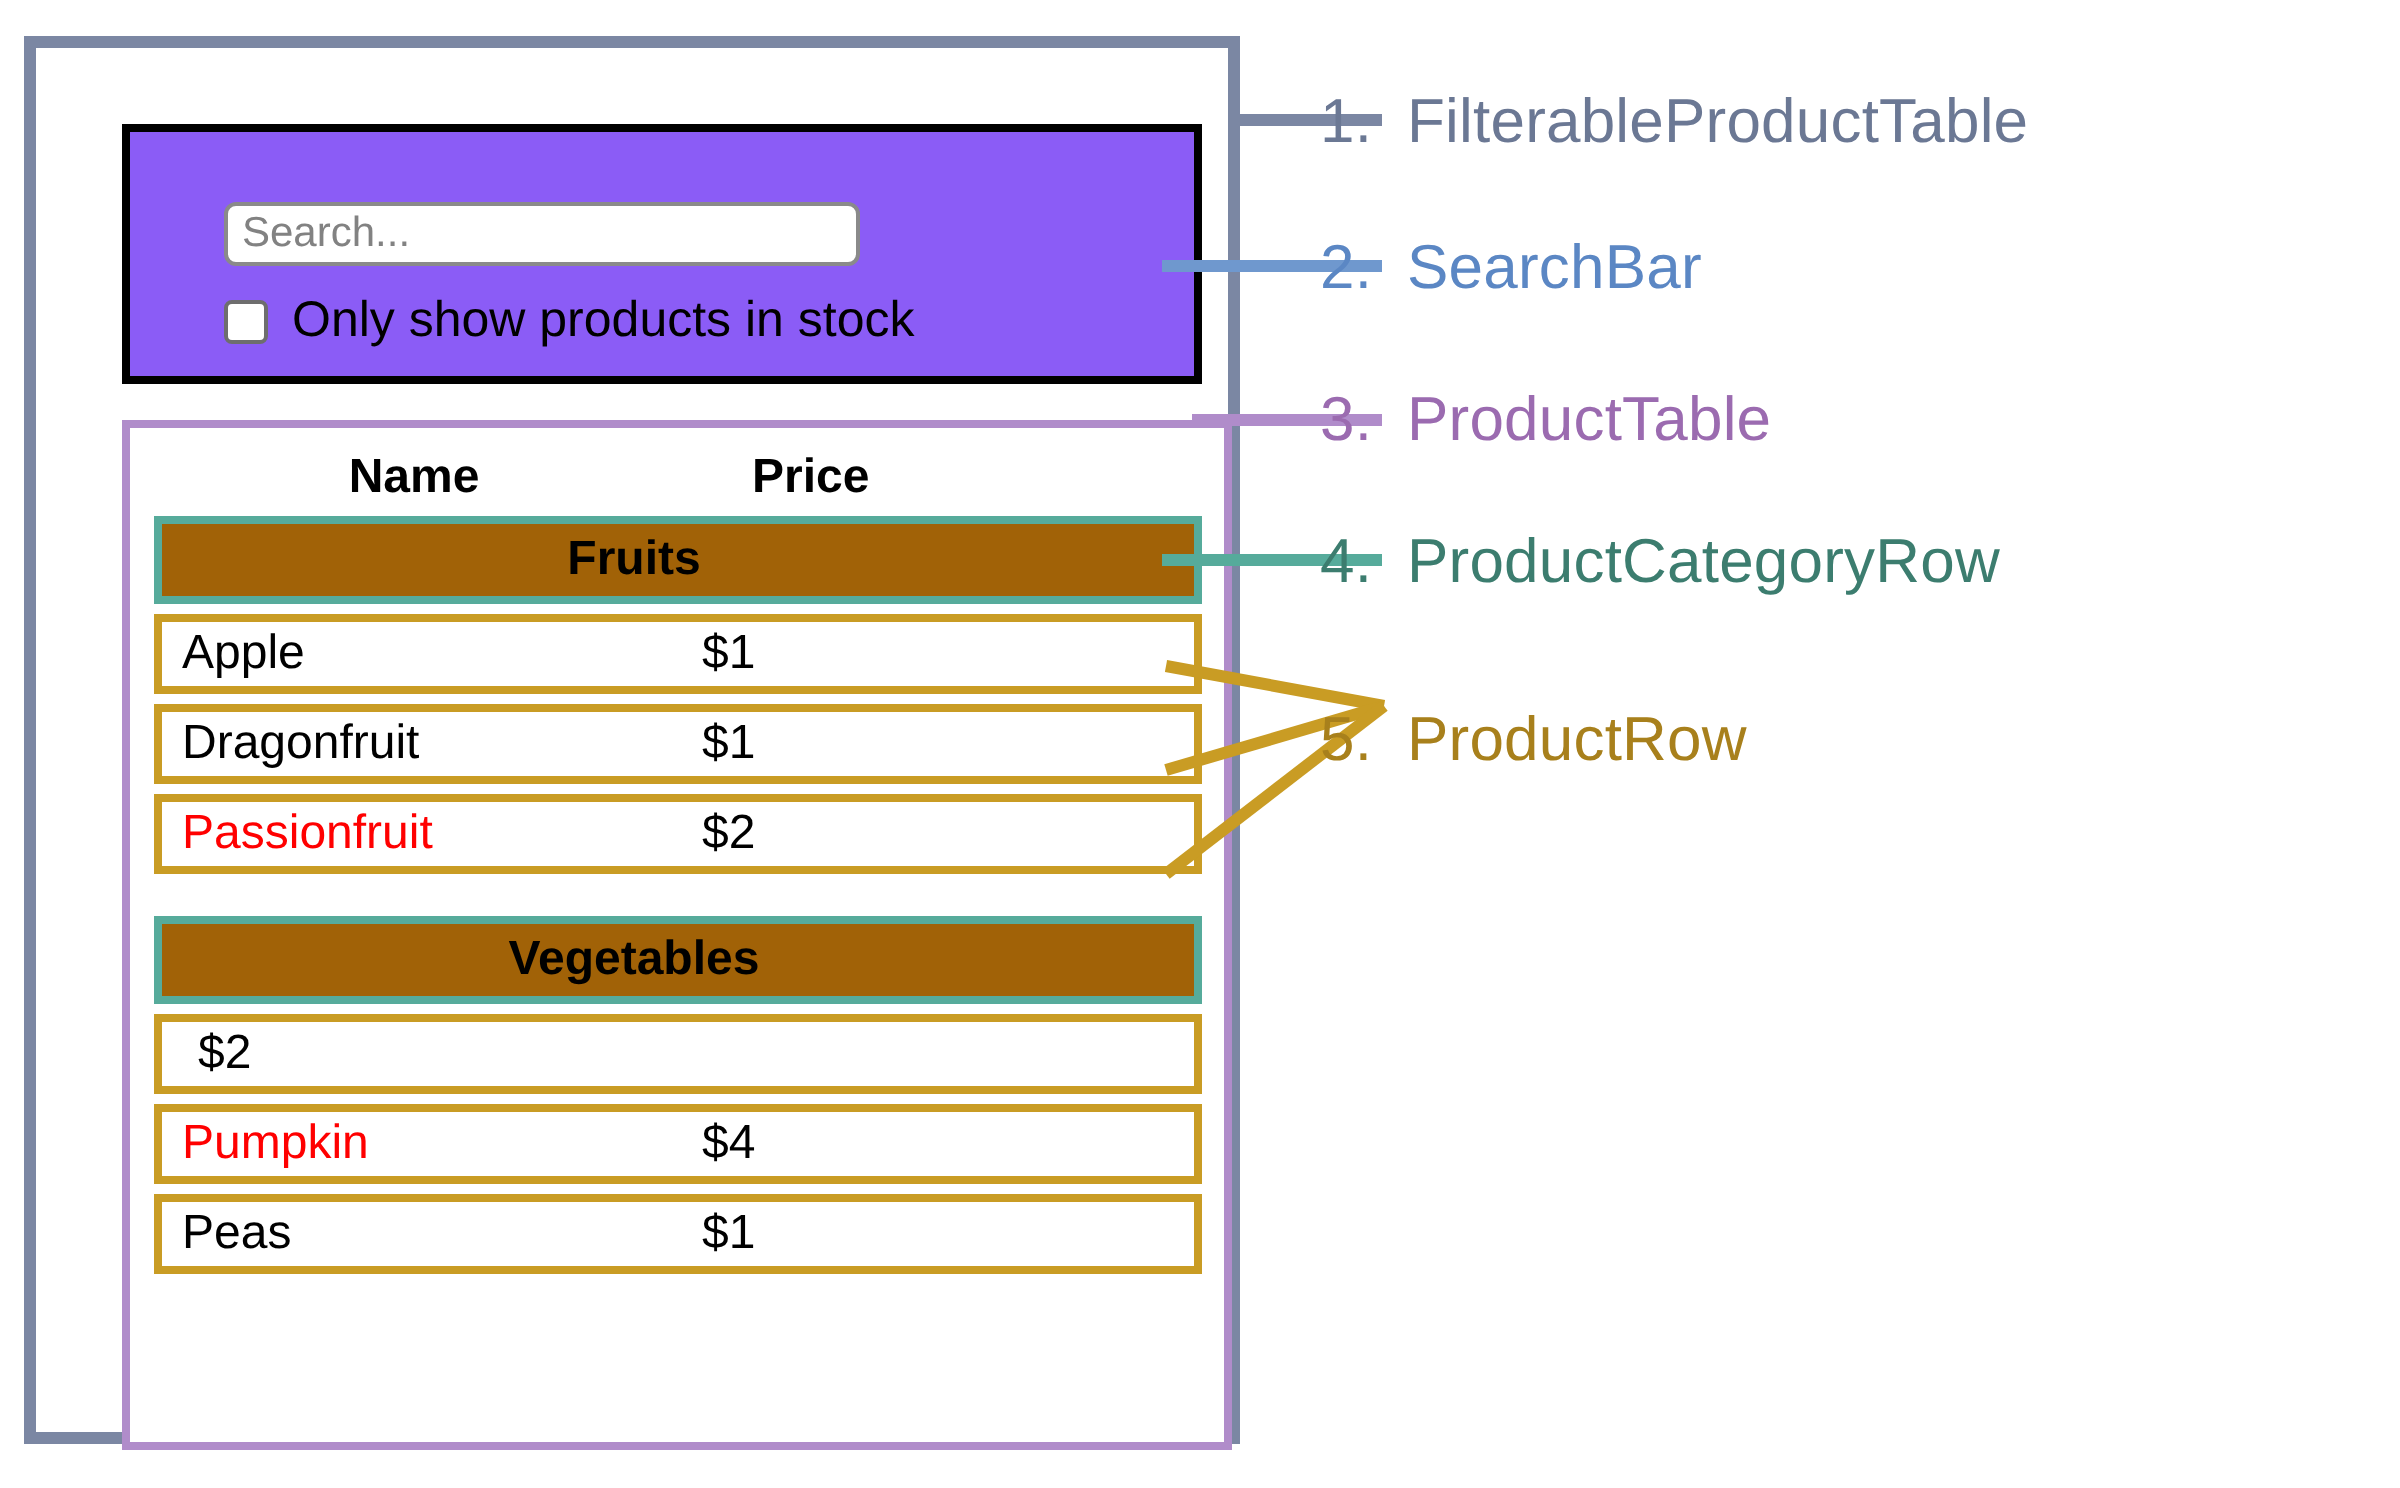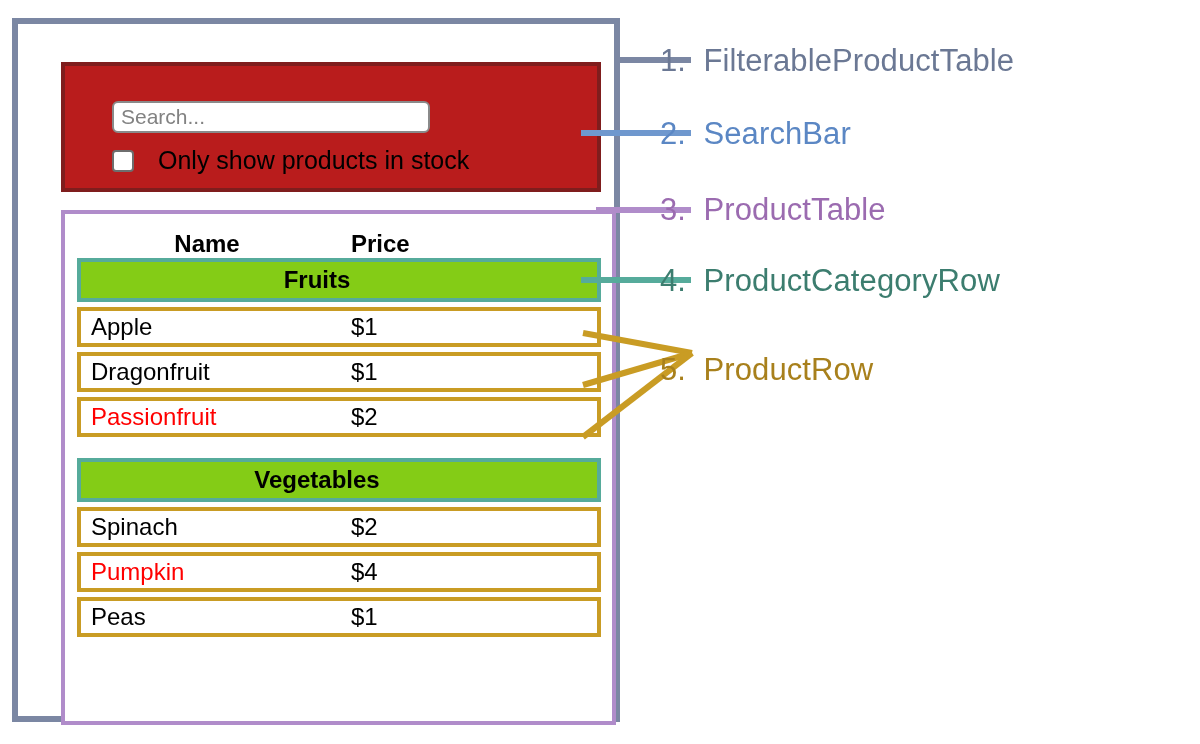--- a/index.html
+++ b/index.html
@@ -46,22 +46,22 @@
   }
 
   
   .box-searchbar {
     position: absolute;
     left: 43px;
     top: 38px;
     width: 540px;
     height: 130px;
     box-sizing: border-box;
-    border: 4px solid #7f1d1d;
-    background: #b91c1c;
+    border: 4px solid #000000;
+    background: #8b5cf6;
   }
 
   .search-input {
     position: absolute;
     left: 47px;
     top: 35px;
     width: 318px;
     height: 32px;
     box-sizing: border-box;
     border: 2px solid #8a8a8a;
@@ -75,21 +75,21 @@
     outline: none;
   }
   .search-input::placeholder { color: #828282; opacity: 1; }
 
   .checkbox-row {
     position: absolute;
     left: 47px;
     top: 80px;
     display: flex;
     align-items: center;
-    gap: 24px;
+    gap: 12px;
   }
   .checkbox-box {
     width: 22px;
     height: 22px;
     box-sizing: border-box;
     border: 2px solid #6e6e6e;
     border-radius: 4px;
     background: #ffffff;
     flex: none;
   }
@@ -115,36 +115,37 @@
   .table-inner {
     position: absolute;
     left: 12px;
     top: 6px;
     width: 524px;
   }
 
   .table-header {
     display: flex;
     height: 38px;
-    align-items: flex-end;
+    align-items: center;
     padding-left: 4px;
+    gap: 25px;
   }
   .table-header .th {
     font-weight: bold;
     font-size: 24px;
     color: #000000;
   }
   .th-name { width: 252px; text-align: center; }
   .th-price { text-align: left; padding-left: 18px; }
 
   
   .category-row {
     box-sizing: border-box;
     border: 4px solid #56ab9b;
-    background: #84cc16;
+    background: #a16207;
     height: 44px;
     margin-bottom: 5px;
     display: flex;
     align-items: center;
     justify-content: center;
   }
   .category-row .cat-label {
     font-weight: bold;
     font-size: 24px;
     color: #000000;
@@ -234,21 +235,20 @@
           <span class="cell-price">$2</span>
         </div>
 
         <div class="group-gap"></div>
 
         <div class="category-row">
           <span class="cat-label">Vegetables</span>
         </div>
 
         <div class="product-row">
-          <span class="cell-name">Spinach</span>
           <span class="cell-price">$2</span>
         </div>
         <div class="product-row out-of-stock">
           <span class="cell-name">Pumpkin</span>
           <span class="cell-price">$4</span>
         </div>
         <div class="product-row">
           <span class="cell-name">Peas</span>
           <span class="cell-price">$1</span>
         </div>

